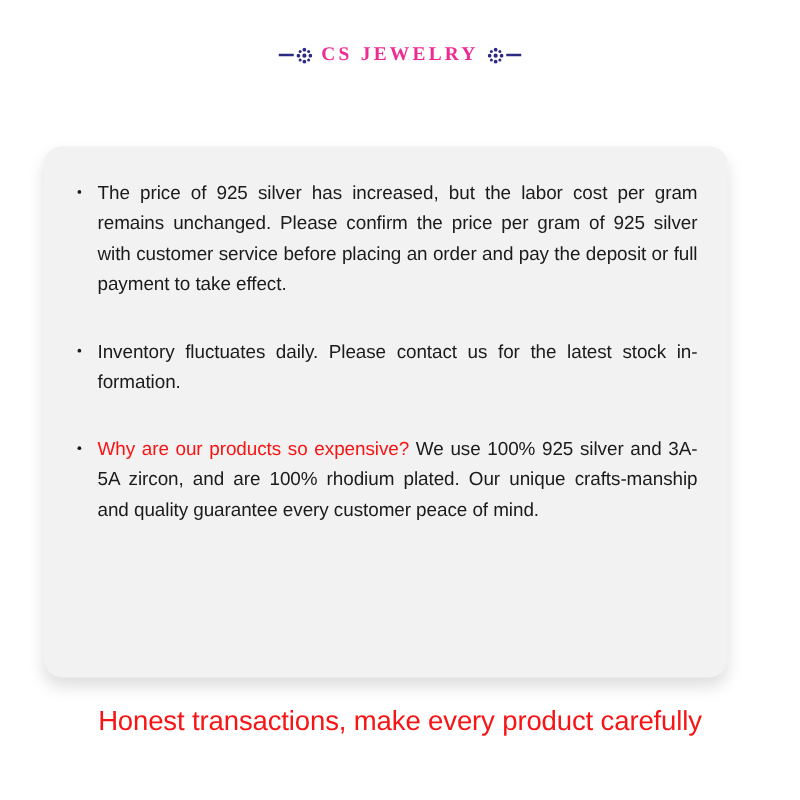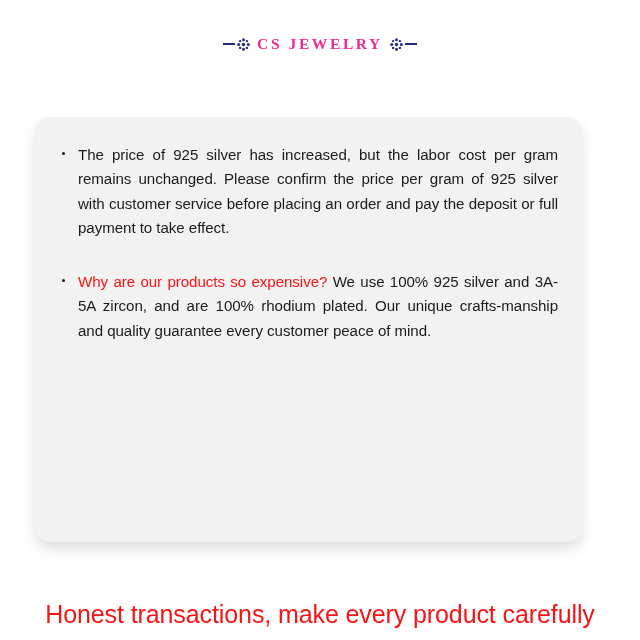--- a/index.html
+++ b/index.html
@@ -114,24 +114,24 @@
     transform: translateY(-50%);
   }
   .highlight {
     color: #f81414;
   }
 
   
   .footer {
     position: absolute;
     left: 0;
-    top: 600px;
+    top: 564px;
     width: 640px;
     text-align: center;
-    font-size: 25px;
+    font-size: 22px;
     color: #f81414;
     letter-spacing: -0.1px;
   }
 </style>
 </head>
 <body>
 
 <div class="brand">
 
   <div class="brand-sub">
@@ -171,20 +171,24 @@
 
 <div class="card">
   <ul class="bullet-list">
 
     <li class="bullet-item">
       <span class="bullet-dot"></span>
       <span>The price of 925 silver has increased, but the labor cost per gram remains unchanged. Please confirm the price per gram of 925 silver with customer service before placing an order and pay the deposit or full payment to take effect.</span>
     </li>
 
 
+    <li class="bullet-item">
+      <span class="bullet-dot"></span>
+      <span>Inventory fluctuates daily. Please contact us for the latest stock in-formation.</span>
+    </li>
 
     <li class="bullet-item">
       <span class="bullet-dot"></span>
       <span class="highlight">Why are our products so expensive?</span><span> We use 100% 925 silver and 3A-5A zircon, and are 100% rhodium plated. Our unique crafts-manship and quality guarantee every customer peace of mind.</span>
     </li>
 
   </ul>
 </div>
 
 <div class="footer">Honest transactions, make every product carefully</div>

